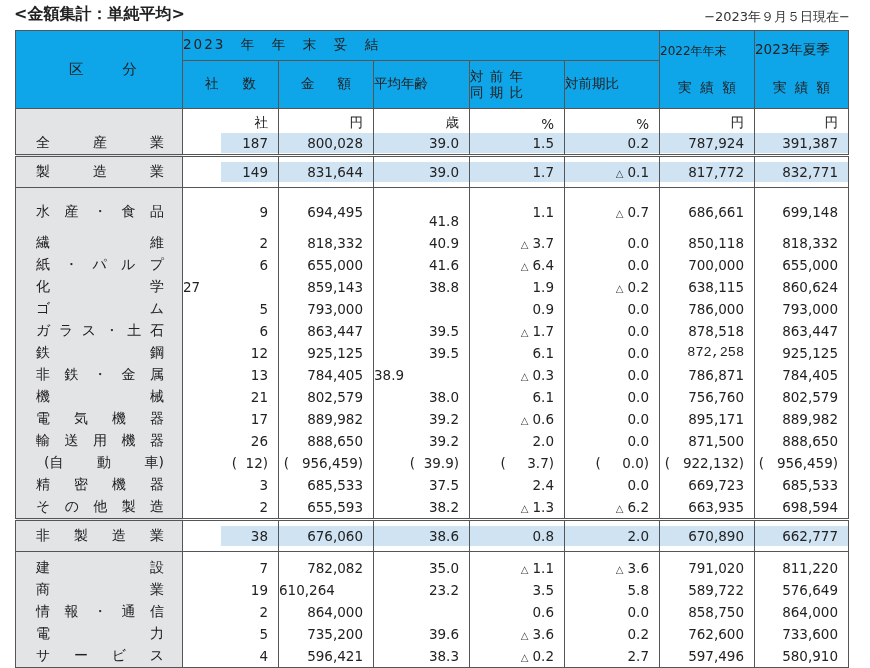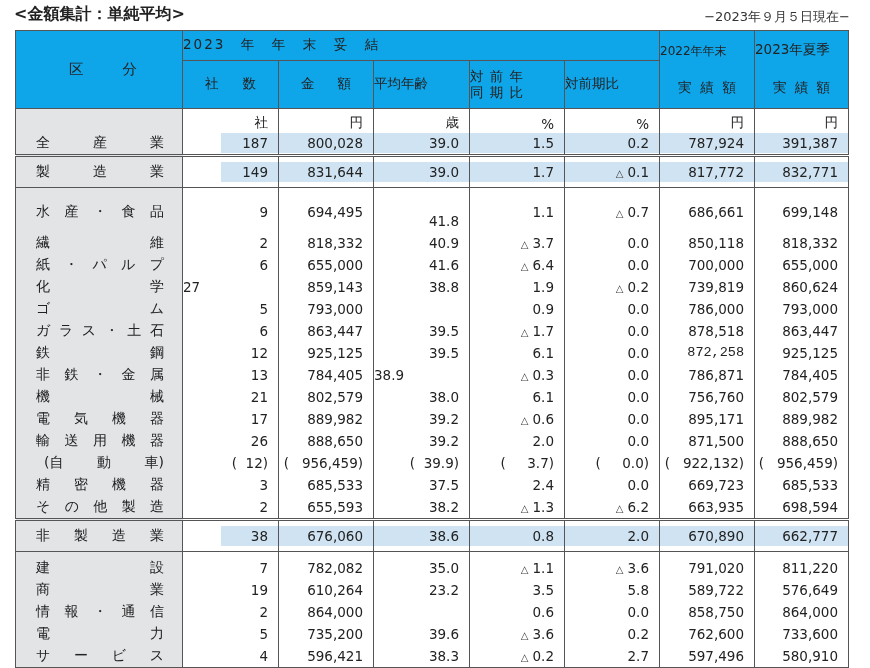--- a/index.html
+++ b/index.html
@@ -287,21 +287,21 @@
         <td class="vcol" style="">
           <span style="display: block; text-align: right; padding-right: 10px; white-space: pre;">38.8</span>
         </td>
         <td class="vcol" style="">
           <span style="display: block; text-align: right; padding-right: 10px; white-space: pre;">1.9</span>
         </td>
         <td class="vcol" style="">
           <span style="display: block; text-align: right; padding-right: 10px; white-space: pre;"><span class="tri">△</span>0.2</span>
         </td>
         <td class="vcol" style="">
-          <span style="display: block; text-align: right; padding-right: 10px; white-space: pre;">739,819</span>
+          <span style="display: block; text-align: right; padding-right: 10px; white-space: pre;">638,115</span>
         </td>
         <td class="vcol" style="">
           <span style="display: block; text-align: right; padding-right: 10px; white-space: pre;">860,624</span>
         </td>
       </tr>
       <tr class="row">
         <td class="label-col" style="">
           <div class="cat">
             <span>ゴ</span>
             <span>ム</span>
@@ -672,21 +672,21 @@
         <td class="label-col" style="">
           <div class="cat">
             <span>商</span>
             <span>業</span>
           </div>
         </td>
         <td class="vcol" style="">
           <span style="display: block; text-align: right; padding-right: 10px; white-space: pre;">19</span>
         </td>
         <td class="vcol" style="">
-          <span style="display: block; text-align: right; padding-right: 10px; white-space: pre;">610,264</span>
+          <span style="display: block; padding-right: 10px; white-space: pre;">610,264</span>
         </td>
         <td class="vcol" style="">
           <span style="display: block; text-align: right; padding-right: 10px; white-space: pre;">23.2</span>
         </td>
         <td class="vcol" style="">
           <span style="display: block; text-align: right; padding-right: 10px; white-space: pre;">3.5</span>
         </td>
         <td class="vcol" style="">
           <span style="display: block; text-align: right; padding-right: 10px; white-space: pre;">5.8</span>
         </td>

